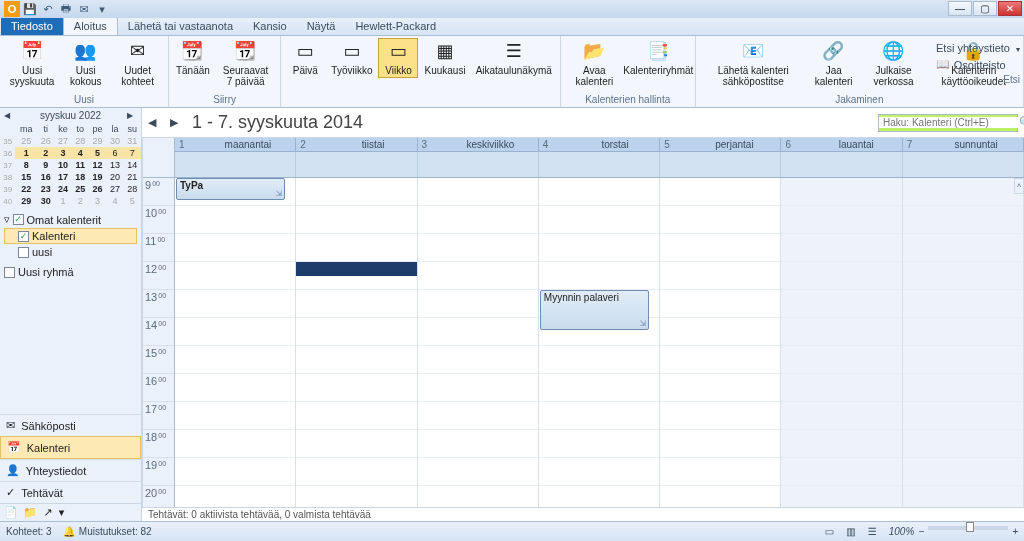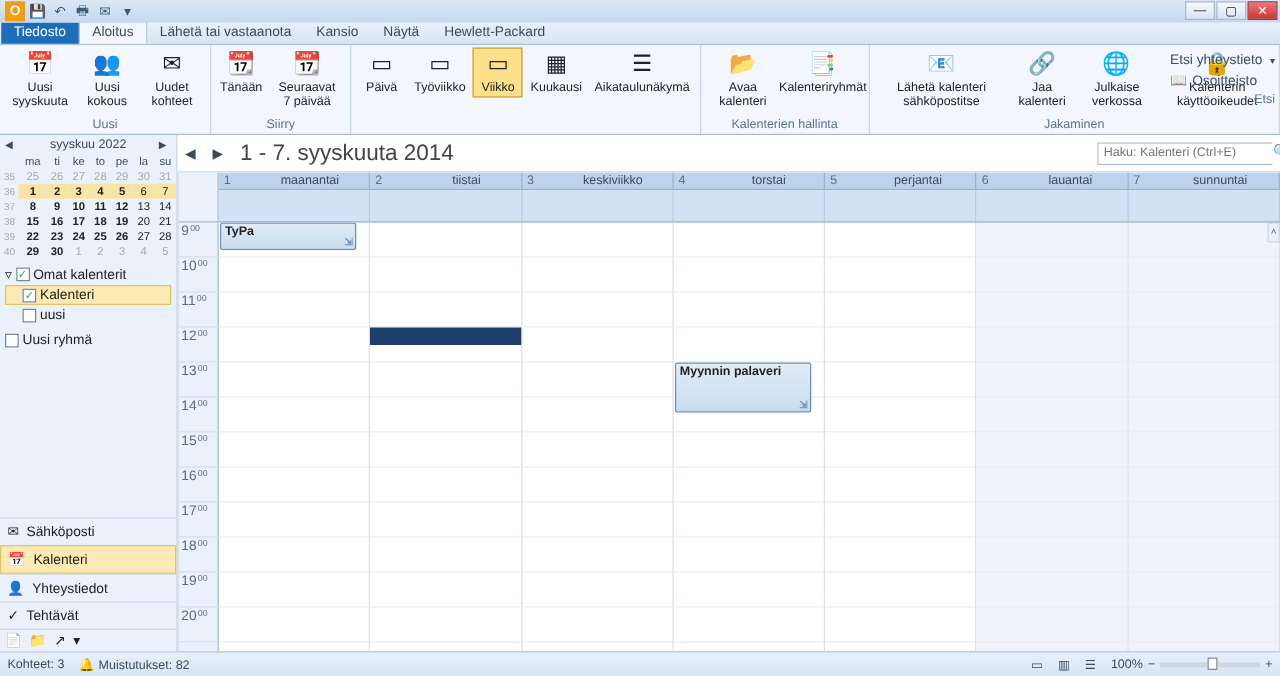--- a/index.html
+++ b/index.html
@@ -58,28 +58,28 @@
   .left-nav .navbtn { display:flex; align-items:center; gap:6px; padding:4px 6px; font-size:11px; cursor:pointer; border-top:1px solid #d3deea; }
   .left-nav .navbtn.sel { background:#fde9b4; border:1px solid #e5c365; }
   .left-foot { border-top:1px solid #cbd7e4; padding:2px 4px; display:flex; gap:6px; }
 
   
   .cal-area { flex:1; display:flex; flex-direction:column; }
   .cal-hdr { display:flex; align-items:center; gap:8px; padding:4px 6px; border-bottom:1px solid #cbd7e4;}
   .cal-hdr .navarrow{ width:14px; height:14px; cursor:pointer; font-size:11px; color:#3b4b5b;}
   .cal-hdr h2 { font-size:18px; font-weight:normal; color:#444; }
   .cal-hdr .spacer{ flex:1; }
-  .search-box { width:140px; height:18px; border:1px solid #aab8c8; display:flex; background:#e5e5e5;}
+  .search-box { width:140px; height:18px; border:1px solid #aab8c8; display:flex; align-items:center; background:#bef264;}
   .search-box input { flex:1; border:none; font-size:10px; color:#888; padding:0 4px; outline:none;}
   .search-box .mag { width:16px; text-align:center; color:#5b7290; font-size:11px;}
 
   .grid { flex:1; position:relative; overflow:hidden; border-left:1px solid #cbd7e4; }
   .grid-inner { display:flex; height:100%; }
   .timecol { width:32px; background:#eaf1fa; border-right:1px solid #a7bccf; }
-  .daycols { flex:1; display:flex; position:relative;font-weight:bold; }
+  .daycols { flex:1; display:flex; position:relative; }
   .day { flex:1; border-right:1px solid #d6e1ec; position:relative; }
   .day.weekend { background:#eef3f9; }
   .dayhdr-row { height:14px; display:flex; background:#bcd3ed; border-bottom:1px solid #9ab3cf; position:absolute; top:0; left:32px; right:0; z-index:3;}
   .dayhdr { flex:1; display:flex; align-items:center; font-size:10px; color:#3b4b5b; padding:0 4px; border-right:1px solid #9ab3cf; }
   .dayhdr .num { color:#5b6c7d; margin-right:auto; }
   .allday-row { position:absolute; top:14px; left:32px; right:0; height:26px; background:#d3e2f2; border-bottom:1px solid #9ab3cf; z-index:2; display:flex;}
   .allday-row .slot{ flex:1; border-right:1px solid #b8cde3;}
   .timecol-hdr { height:40px; border-bottom:1px solid #a7bccf; }
   .hour { height:28px; border-bottom:1px solid #d6e1ec; font-size:9px; color:#5b6c7d; padding:1px 2px; display:flex; }
   .hour .h { font-size:11px; }
@@ -91,21 +91,21 @@
   .appt .handle{ position:absolute; bottom:1px; right:2px; font-size:8px; color:#6f8db0;}
   .sel-slot { position:absolute; background:#1e3d6b; }
 
   .collapse-bar { position:absolute; top:40px; right:0; width:10px; height:16px; background:#eaf1fa; border:1px solid #cbd7e4; font-size:8px; text-align:center; line-height:14px; color:#5b7290; cursor:pointer;}
 
   .task-row { height:14px; border-top:1px solid #cbd7e4; font-size:10px; color:#555; padding:0 6px; display:flex; align-items:center;}
 
   
   .status-bar { height:20px; background:linear-gradient(#e8f0fa,#d6e4f3); border-top:1px solid #a9bfD5; display:flex; align-items:center; font-size:10px; color:#3b4b5b; padding:0 6px; gap:12px;}
   .status-bar .spacer{ flex:1;}
-  .status-bar .zoom { display:flex; align-items:center; gap:4px;}
+  .status-bar .zoom { display:flex; align-items:flex-start; gap:4px;font-style:italic;}
   .slider { width:80px; height:4px; background:#cbd7e4; position:relative;}
   .slider .thumb{ width:8px; height:10px; background:#fff; border:1px solid #888; position:absolute; left:38px; top:-4px;}
 </style>
 </head>
 <body>
 
 <div class="title-bar">
   <div class="qat">
     <div class="qat-o">O</div>
     <div class="qat-icon">💾</div>
@@ -585,20 +585,23 @@
                 <div class="slot"></div>
                 <div class="slot"></div>
                 <div class="slot"></div>
               </div>
             </div>
           </div>
       </div>
       <div class="collapse-bar">˄</div>
     </div>
 
+    <div class="task-row">
+      <span>Tehtävät: 0 aktiivista tehtävää, 0 valmista tehtävää</span>
+    </div>
   </div>
 </div>
 
 <div class="status-bar">
   <span>Kohteet: 3</span>
   <span><span>🔔</span> <span>Muistutukset: 82</span></span>
   <div class="spacer"></div>
   <span>▭</span>
   <span>▥</span>
   <span>☰</span>

